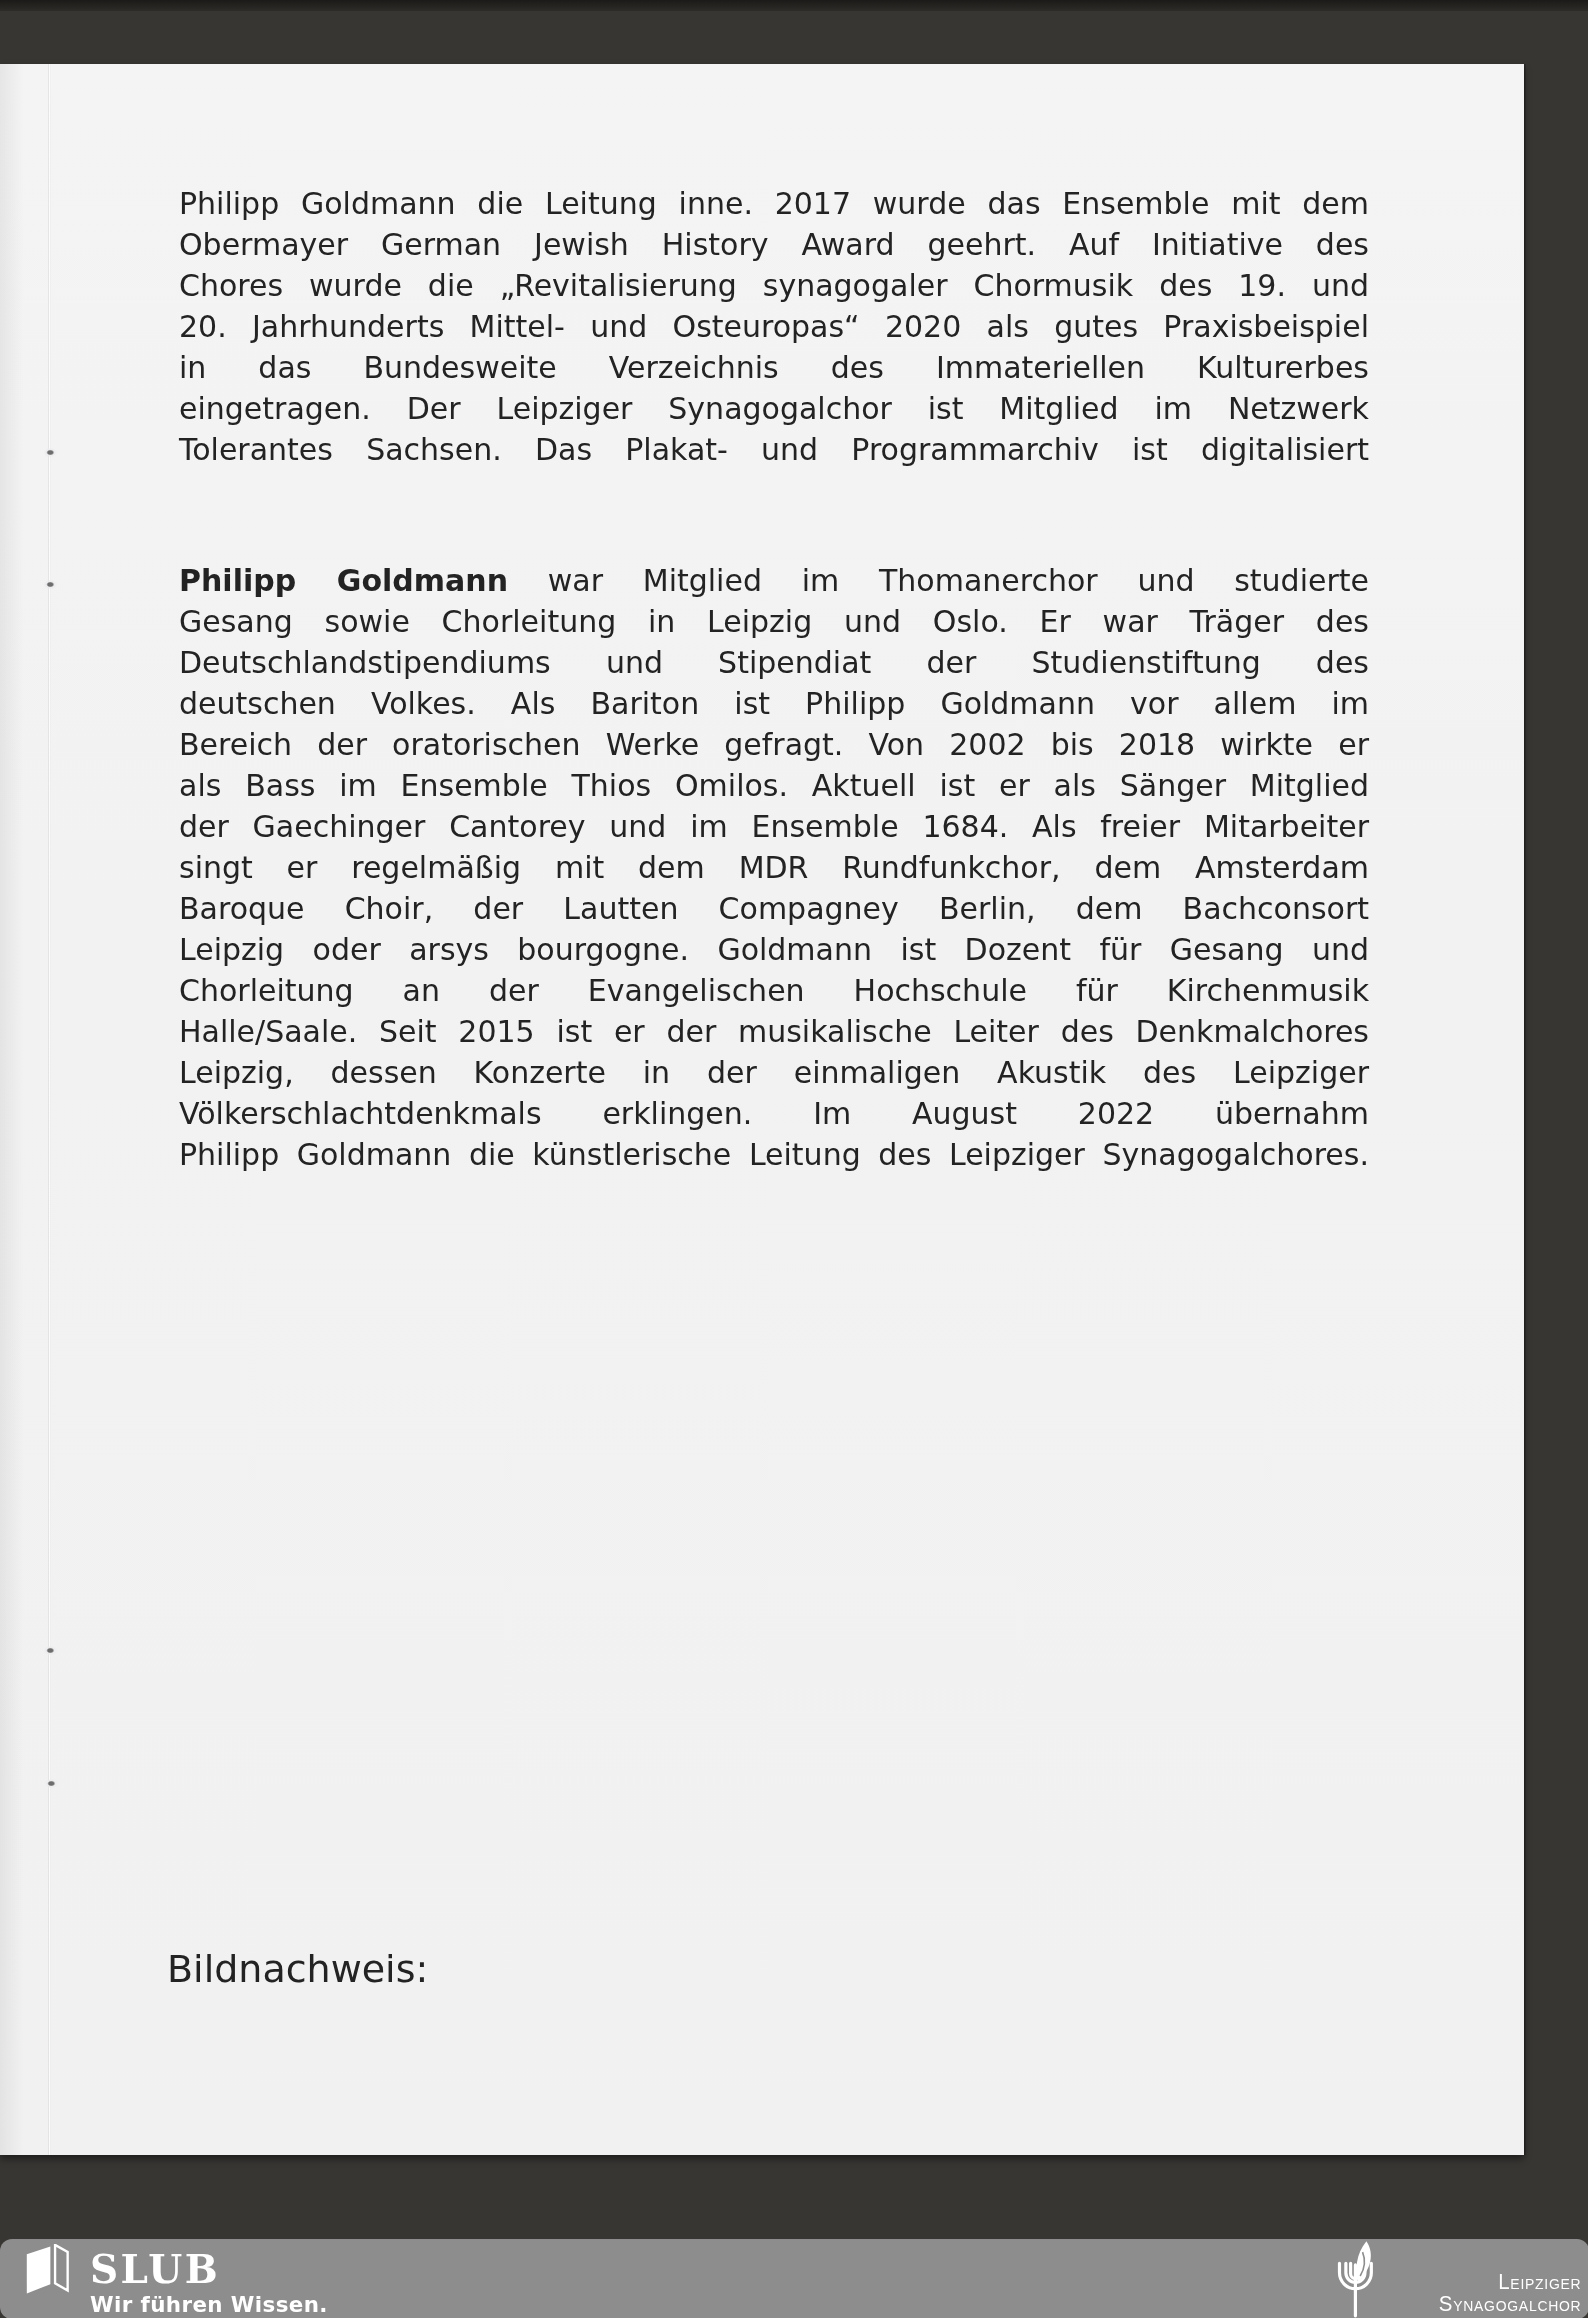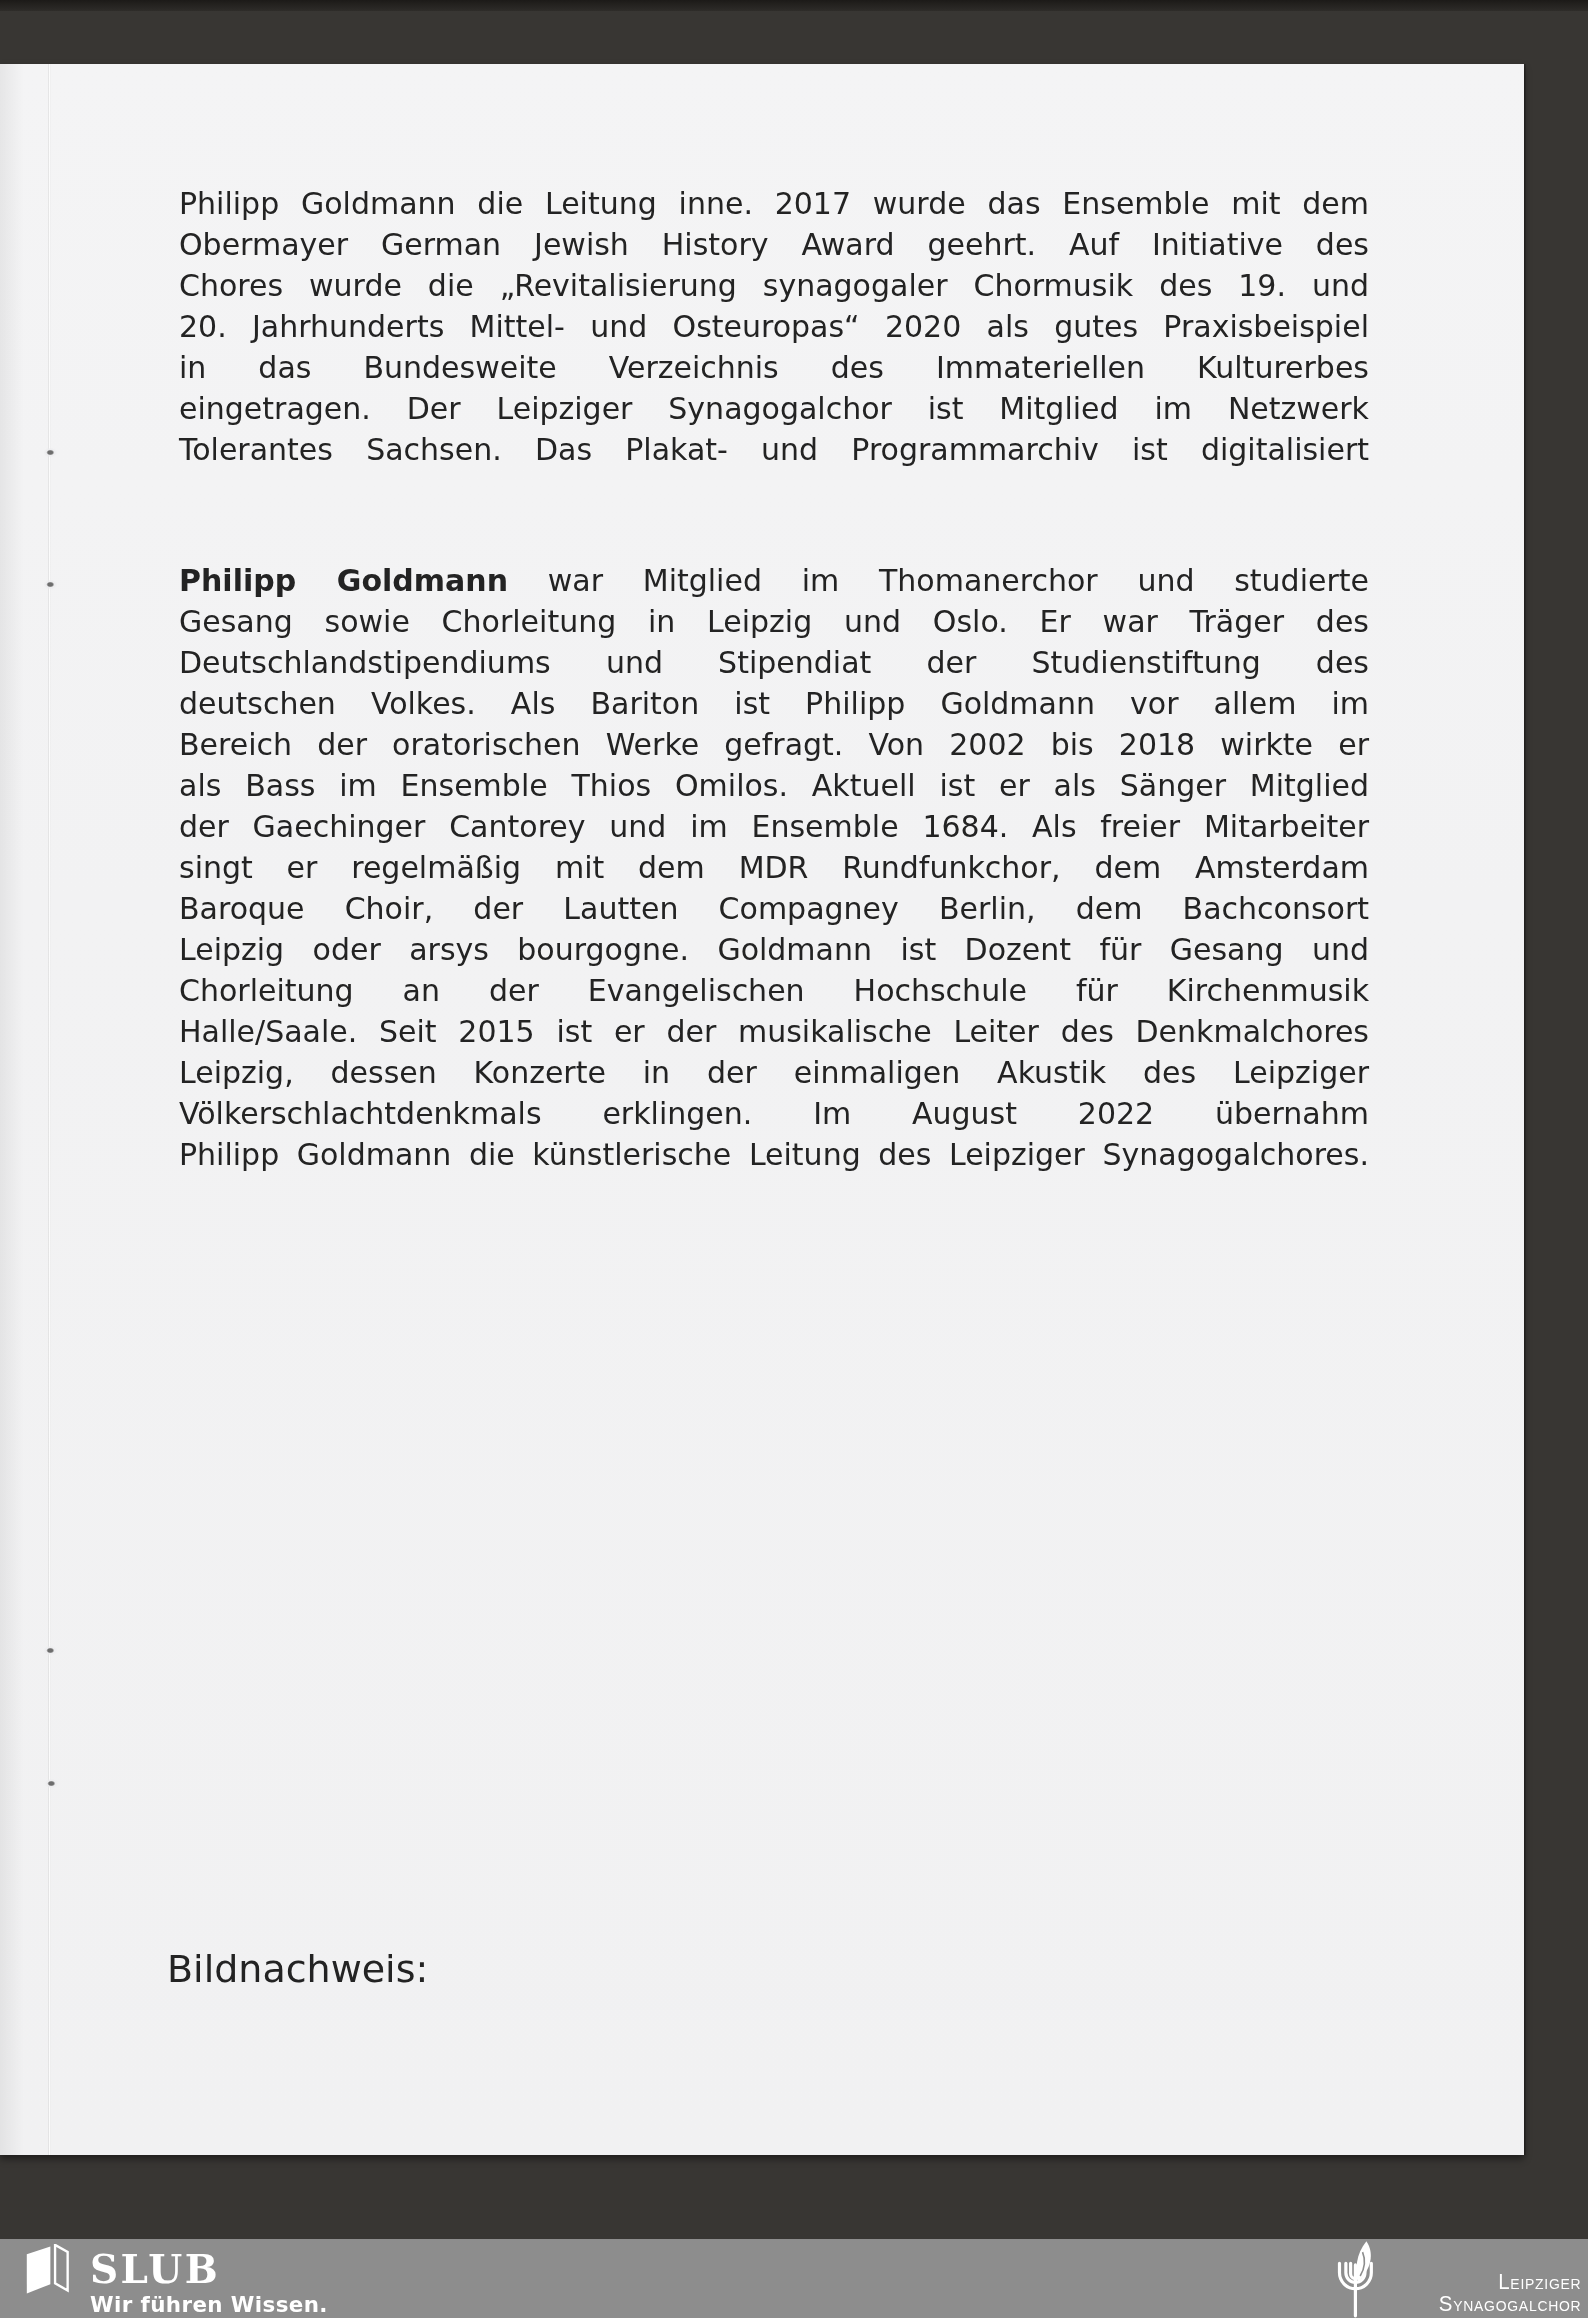--- a/index.html
+++ b/index.html
@@ -40,20 +40,21 @@
   .para .line.no-stretch{text-align-last:left;}
   .para b{font-weight:bold;}
   .credits{
     position:absolute;left:167px;top:1884px;width:1207px;
     font-size:38px;line-height:42px;color:#232323;
   }
   
   .viewer-footer{
     position:absolute;left:0;bottom:0;width:1589px;height:80px;
     background:#8d8d8d;
+    border-radius:12px;
   }
   .slub-logo{position:absolute;left:26px;top:3.2px;width:334px;height:77px;}
   .slub-book{position:absolute;left:0;top:1.6px;}
   .slub-name{
     position:absolute;left:64px;top:6.4px;
     font-family:"DejaVu Serif",serif;font-weight:bold;font-size:39px;line-height:41px;
     letter-spacing:2.4px;color:#ffffff;
   }
   .slub-tagline{
     position:absolute;left:64px;top:51px;

